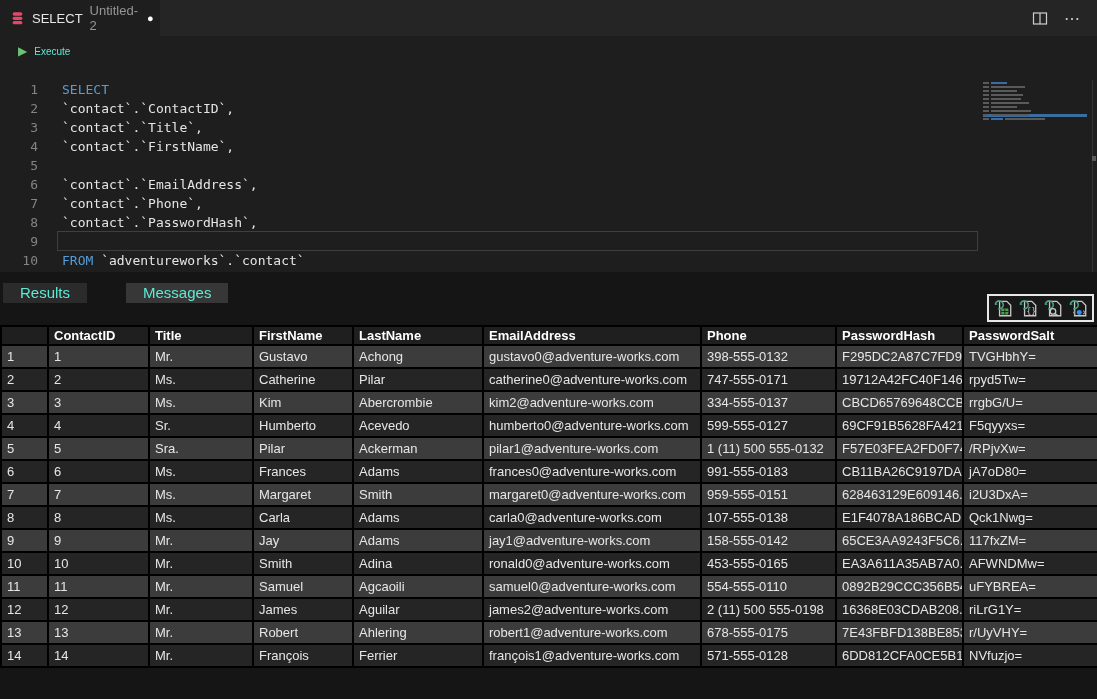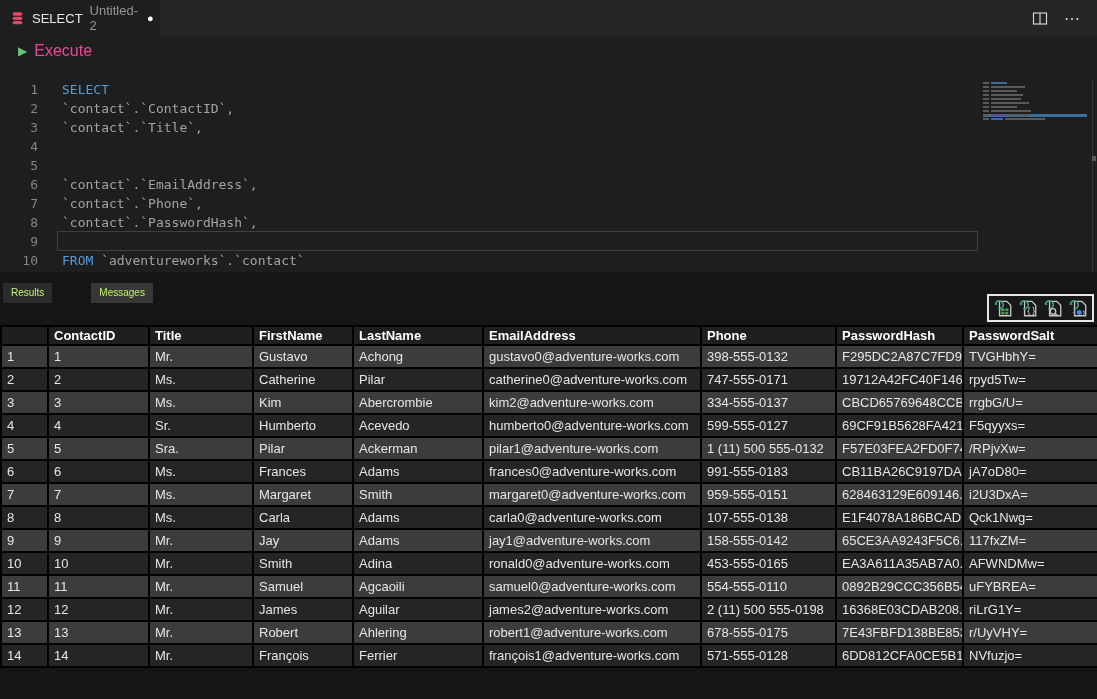--- a/index.html
+++ b/index.html
@@ -13,44 +13,44 @@
   .tab-title { color:#e7e7e7; font-size:13px; }
   .tab-file  { color:#969696; font-size:13px; }
   .mod-dot   { color:#ffffff; font-size:11px; margin-left:2px; }
   .tab-actions { display:flex; align-items:center; gap:16px; padding-right:16px; }
   .more-dots { color:#cfcfcf; font-size:16px; letter-spacing:1px; cursor:pointer; }
   .icon-btn { display:flex; align-items:center; cursor:pointer; }
 
   
   .execute-bar { height:30px; background:#1e1e1e; display:flex; align-items:center; gap:7px; padding-left:18px; }
   .play-glyph { color:#6cc176; font-size:12px; line-height:1; }
-  .execute-label { color:#ec4899; font-size:16px; cursor:pointer;text-align:center; }
+  .execute-label { color:#5eead4; font-size:10px; cursor:pointer;text-align:center; }
 
   
   .editor-body { position:relative; height:206px; background:#1e1e1e; padding-top:14px;
                  font-family:"DejaVu Sans Mono", monospace; font-size:13px; }
   .code-line { display:flex; height:19px; line-height:19px; }
   .ln { width:38px; text-align:right; color:#848484; flex:0 0 38px; }
   .code { margin-left:24px; white-space:pre; }
   .kw { color:#569cd6; }
-  .ident { color:#a3a3a3; }
+  .ident { color:#e5e5e5; }
   .current-line-box { position:absolute; left:57px; top:165px; width:921px; height:20px;
                       border:1px solid #3f3f41; pointer-events:none; }
   .minimap { position:absolute; top:16px; right:10px; width:104px; height:84px; cursor:pointer; }
   .mm-row { display:flex; gap:2px; height:2px; margin-bottom:2px; position:relative; }
   .mm-row i { display:block; height:2px; background:#5a5a5a; }
   .mm-row i.b { background:#3d6ca3; }
   .mm-band { position:absolute; left:0; right:0; top:32px; height:3px; background:#3a6da0; }
   .editor-edge { position:absolute; right:4px; top:14px; height:192px; width:1px; background:#343434; }
   .scroll-mark { position:absolute; right:1px; top:90px; width:4px; height:5px; background:#5a5a5a; }
 
   
   .results-panel { position:relative; height:427px; background:#151515; padding-top:11px; }
   .results-tabs { display:flex; gap:7px; padding-left:3px; }
-  .rtab { height:20px; line-height:20px; padding:0 8px; font-size:10px; color:#bef264; cursor:pointer; }
+  .rtab { height:20px; line-height:20px; padding:0 17px; font-size:15px; color:#5eead4; cursor:pointer; }
   .rtab.active { background:#2b2b2b; }
   .rtab.inactive { background:#373737;margin-left:32px; }
 
   .results-toolbar { position:absolute; top:22px; right:3px; display:flex; gap:3px;
                      border:2px solid #e7e7e7; background:#181818; padding:1px 3px; }
   .tool-icon { width:22px; height:22px; display:flex; align-items:center; justify-content:center; cursor:pointer; }
 
   
   table.grid { border-collapse:collapse; table-layout:fixed; width:1097px; margin-top:22px;
                font-size:13px; }
@@ -103,20 +103,21 @@
     <div class="code-line">
       <span class="ln">2</span>
       <span class="code"><span class="kw"></span><span class="ident">`contact`.`ContactID`,</span></span>
     </div>
     <div class="code-line">
       <span class="ln">3</span>
       <span class="code"><span class="kw"></span><span class="ident">`contact`.`Title`,</span></span>
     </div>
     <div class="code-line">
       <span class="ln">4</span>
+      <span class="code"><span class="kw"></span><span class="ident">`contact`.`FirstName`,</span></span>
     </div>
     <div class="code-line">
       <span class="ln">5</span>
     </div>
     <div class="code-line">
       <span class="ln">6</span>
       <span class="code"><span class="kw"></span><span class="ident">`contact`.`EmailAddress`,</span></span>
     </div>
     <div class="code-line">
       <span class="ln">7</span>

